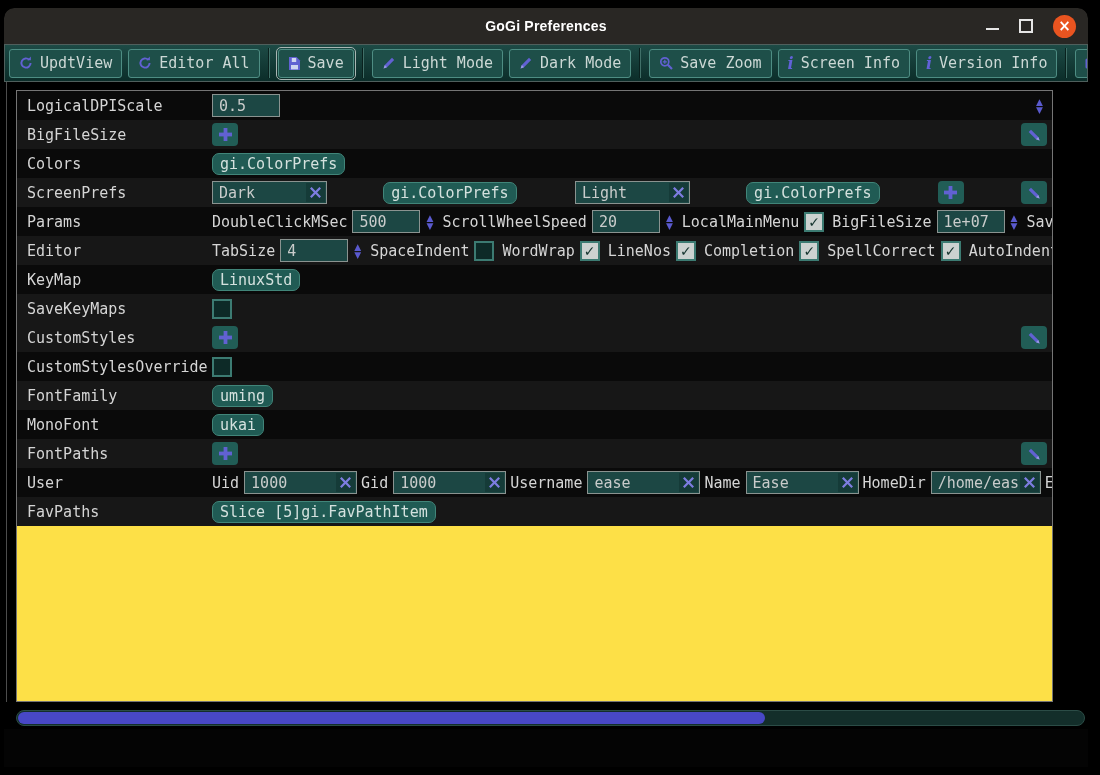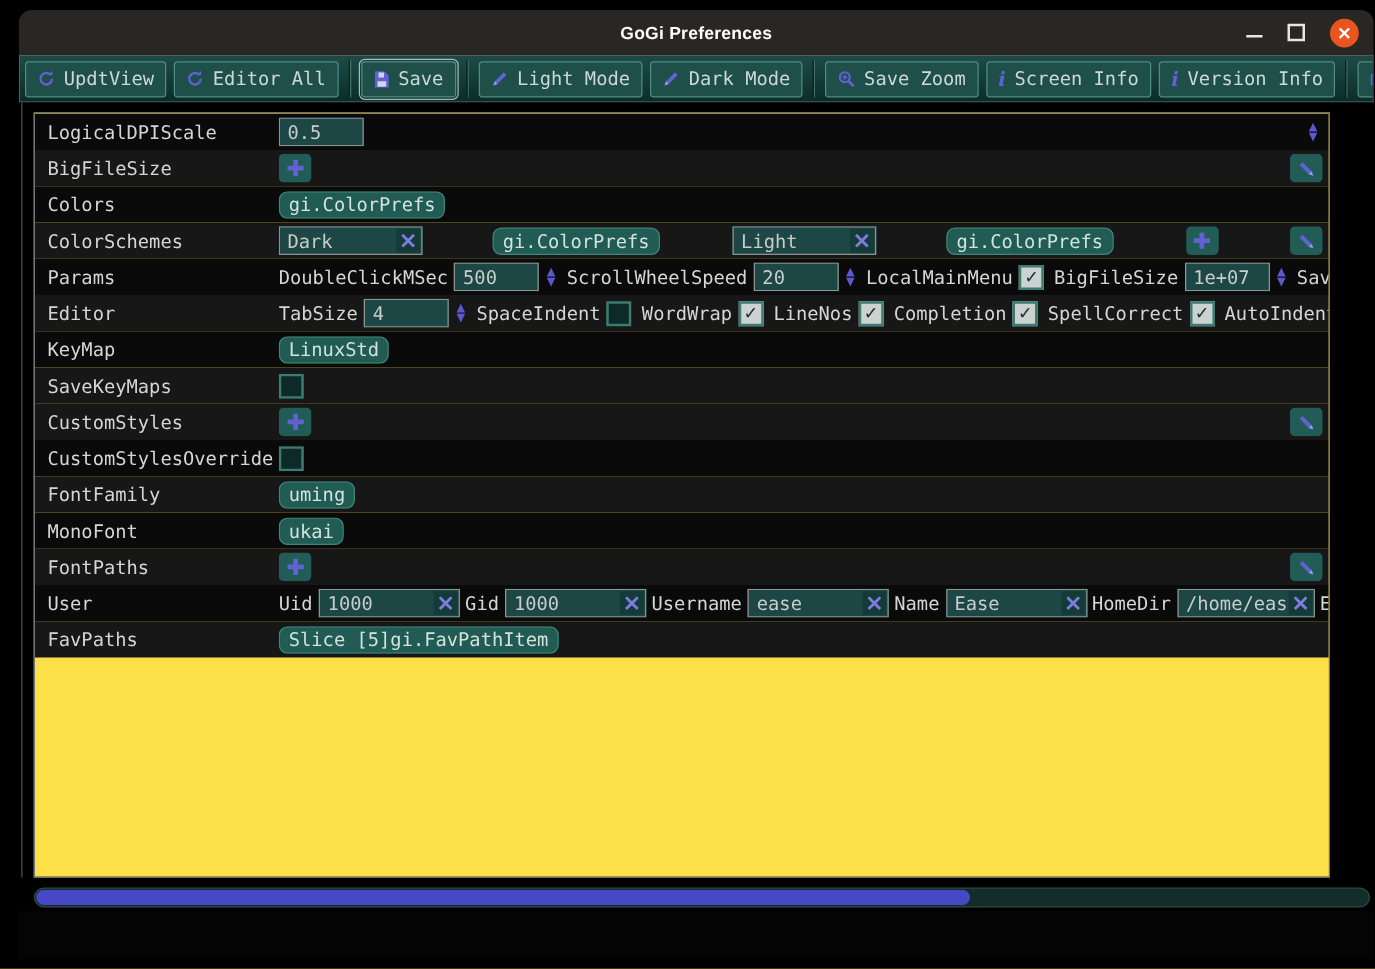--- a/index.html
+++ b/index.html
@@ -2,21 +2,21 @@
 <html><head>
 <meta charset="utf-8">
 <style>
   html,body{margin:0;padding:0;}
   body{
     width:1100px;height:775px;background:#000;
     font-family:"DejaVu Sans Mono",monospace;
     overflow:hidden;position:relative;
   }
   .window{
-    position:absolute;left:15px;top:8px;width:1084px;height:759px;
+    position:absolute;left:4px;top:8px;width:1084px;height:759px;
     background:#040404;border-radius:10px 10px 0 0;overflow:hidden;
   }
   
   .titlebar{
     height:36px;background:#292724;border-radius:10px 10px 0 0;
     display:flex;align-items:center;justify-content:center;position:relative;
   }
   .title{color:#ffffff;font:bold 14px "Liberation Sans",sans-serif;letter-spacing:.2px;}
   .win-controls{position:absolute;right:12px;top:0;height:100%;display:flex;align-items:center;gap:20px;}
   .min-btn{width:13px;height:2px;background:#e6e6e6;margin-top:6px;}
@@ -245,21 +245,21 @@
             </div>
           </div>
         </div>
         <div class="row dark">
           <div class="row-label">Colors</div>
           <div class="cells">
             <div class="chip">gi.ColorPrefs</div>
           </div>
         </div>
         <div class="row light">
-          <div class="row-label">ColorSchemes</div>
+          <div class="row-label">ScreenPrefs</div>
           <div class="cells">
             <div class="tfield" style="width: 115px;">
               <span class="fval">Dark</span>
               <span class="clear">
                 <span><svg width="11" height="11" viewBox="0 0 11 11">
                     <path d="M1.6 0 L5.5 3.9 9.4 0 11 1.6 7.1 5.5 11 9.4 9.4 11 5.5 7.1 1.6 11 0 9.4 3.9 5.5 0 1.6 z" fill="#7d7de0"></path>
                   </svg></span>
               </span>
             </div>
             <div class="chip">gi.ColorPrefs</div>

